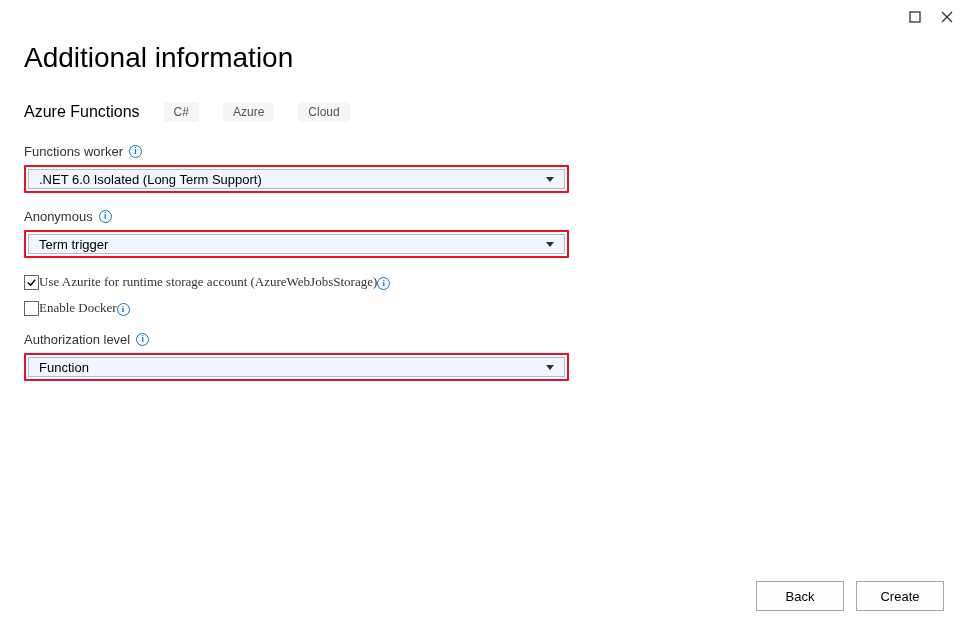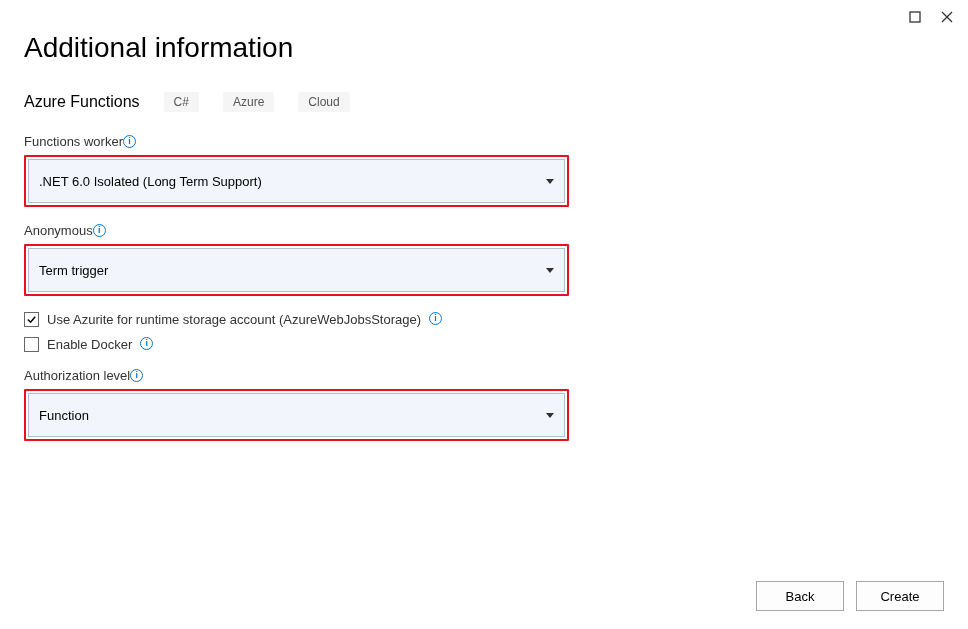--- a/index.html
+++ b/index.html
@@ -28,21 +28,21 @@
       height: 14px;
       display: flex;
       align-items: center;
       justify-content: center;
       cursor: pointer;
     }
     .window-btn svg {
       display: block;
     }
     .content {
-      padding: 32px 24px 0 24px;
+      padding: 42px 24px 0 24px;
     }
     h1.page-title {
       font-size: 28px;
       font-weight: 400;
       margin-bottom: 28px;
       color: #000;
     }
     .subtitle-row {
       display: flex;
       align-items: center;
@@ -57,20 +57,21 @@
     .tag {
       font-size: 12px;
       color: #555;
       background: #f5f5f5;
       padding: 3px 10px;
       border-radius: 2px;
     }
     .field-label-row {
       display: flex;
       align-items: center;
+      gap: 6px;
       font-size: 13px;
       color: #333;
       margin-bottom: 6px;
     }
     .info-icon {
       width: 13px;
       height: 13px;
       border: 1.2px solid #0078d4;
       border-radius: 50%;
       color: #0078d4;
@@ -87,43 +88,43 @@
       border: 2px solid #e81123;
       padding: 2px;
       width: 545px;
       margin-bottom: 16px;
       border-radius: 1px;
     }
     .dropdown {
       width: 100%;
       background: #f2f5fc;
       border: 1px solid #b0bfcf;
-      height: 44px;
+      height: 20px;
       display: flex;
       align-items: center;
       justify-content: space-between;
       padding: 0 10px;
       font-size: 13px;
       cursor: pointer;
       color: #000;
     }
     .chevron-down {
       width: 0;
       height: 0;
       border-left: 4px solid transparent;
       border-right: 4px solid transparent;
       border-top: 5px solid #323130;
     }
     .checkbox-row {
       display: flex;
-      align-items: flex-start;
-      gap: 8px;
+      align-items: flex-end;
       font-size: 13px;
       color: #333;
       margin-bottom: 10px;
+      font-family: Liberation Serif, serif;
     }
     .checkbox {
       width: 15px;
       height: 15px;
       border: 1px solid #666;
       display: inline-flex;
       align-items: center;
       justify-content: center;
       background: #fff;
       cursor: pointer;

